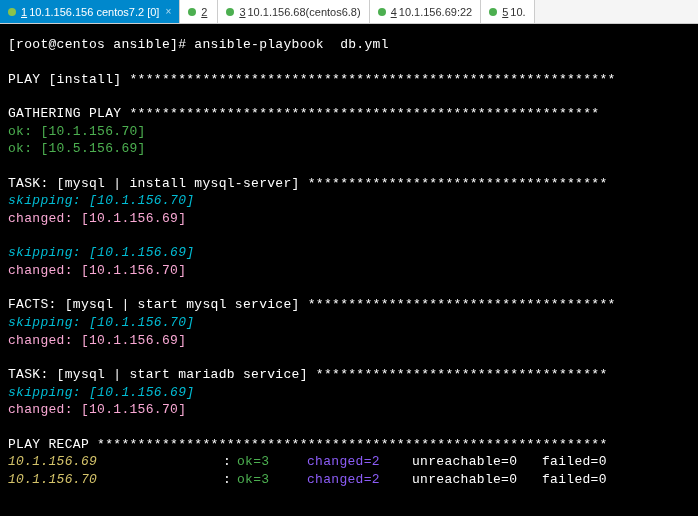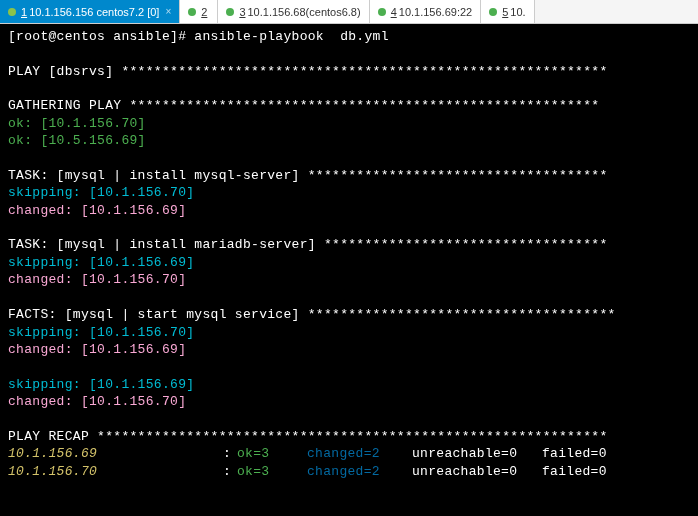--- a/index.html
+++ b/index.html
@@ -53,51 +53,51 @@
     .tab-close {
       margin-left: 6px;
       font-size: 10px;
       opacity: 0.7;
     }
     .tab-num {
       text-decoration: underline;
       margin-right: 2px;
     }
     .terminal {
-      padding: 4px 8px;
+      padding: 12px 8px;
       background: #000;
       line-height: 1.35;
       letter-spacing: 0.3px;
     }
     .line {
       white-space: pre;
     }
     .white { color: #ffffff; }
     .green { color: #4CAF50; }
     .yellow { color: #f9a8d4; }
-    .cyan { color: #00bcd4; }
+    .cyan { color: #00bcd4; font-style: italic; }
     .blank { height: 17px; }
     .recap-line {
       display: flex;
     }
     .recap-host {
       color: #d4c36a;
       width: 215px;
       font-style: italic;
     }
     .recap-colon {
       color: #fff;
       width: 14px;
     }
     .recap-ok {
       color: #4CAF50;
       width: 70px;
     }
     .recap-changed {
-      color: #0369a1;
+      color: #8b5cf6;
       width: 105px;
     }
     .recap-unreach {
       color: #fff;
       width: 130px;
     }
     .recap-failed {
       color: #fff;
     }
   </style>
@@ -129,43 +129,43 @@
     <span class="tab-dot"></span>
     <span class="tab-num">5</span>
     <span>10.</span>
   </div>
 </div>
 
 <div class="terminal">
   <div class="line white">[root@centos ansible]# ansible-playbook  db.yml</div>
   <div class="blank"></div>
 
-  <div class="line white">PLAY [dbsrvs] ************************************************************</div>
+  <div class="line white">PLAY [install] ************************************************************</div>
   <div class="blank"></div>
 
   <div class="line white">GATHERING PLAY **********************************************************</div>
   <div class="line green">ok: [10.1.156.70]</div>
   <div class="line green">ok: [10.5.156.69]</div>
   <div class="blank"></div>
 
   <div class="line white">TASK: [mysql | install mysql-server] *************************************</div>
   <div class="line cyan">skipping: [10.1.156.70]</div>
   <div class="line yellow">changed: [10.1.156.69]</div>
   <div class="blank"></div>
 
-  <div class="line white">TASK: [mysql | install mariadb-server] ***********************************</div>
   <div class="line cyan">skipping: [10.1.156.69]</div>
   <div class="line yellow">changed: [10.1.156.70]</div>
   <div class="blank"></div>
 
   <div class="line white">FACTS: [mysql | start mysql service] **************************************</div>
   <div class="line cyan">skipping: [10.1.156.70]</div>
   <div class="line yellow">changed: [10.1.156.69]</div>
   <div class="blank"></div>
 
+  <div class="line white">TASK: [mysql | start mariadb service] ************************************</div>
   <div class="line cyan">skipping: [10.1.156.69]</div>
   <div class="line yellow">changed: [10.1.156.70]</div>
   <div class="blank"></div>
 
   <div class="line white">PLAY RECAP ***************************************************************</div>
 
   <div class="recap-line">
     <span class="recap-host">10.1.156.69</span>
     <span class="recap-colon">:</span>
     <span class="recap-ok">ok=3</span>

